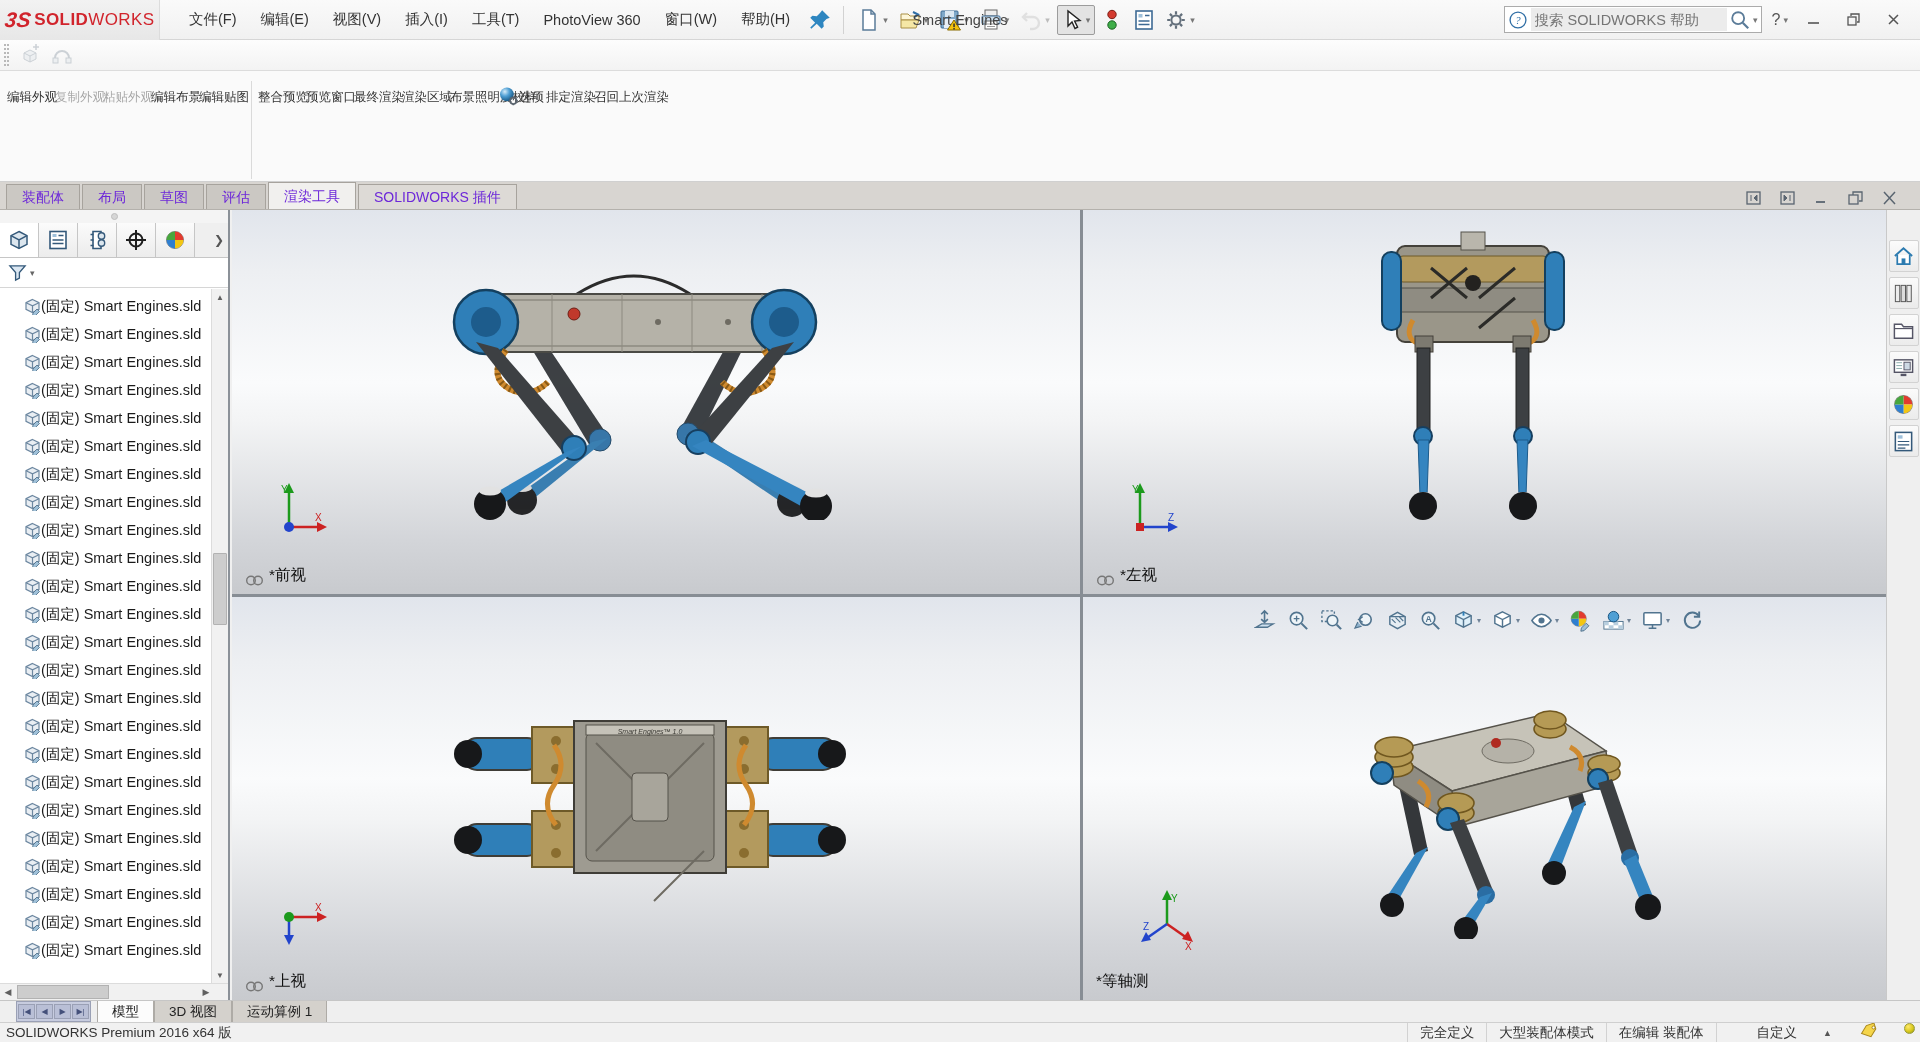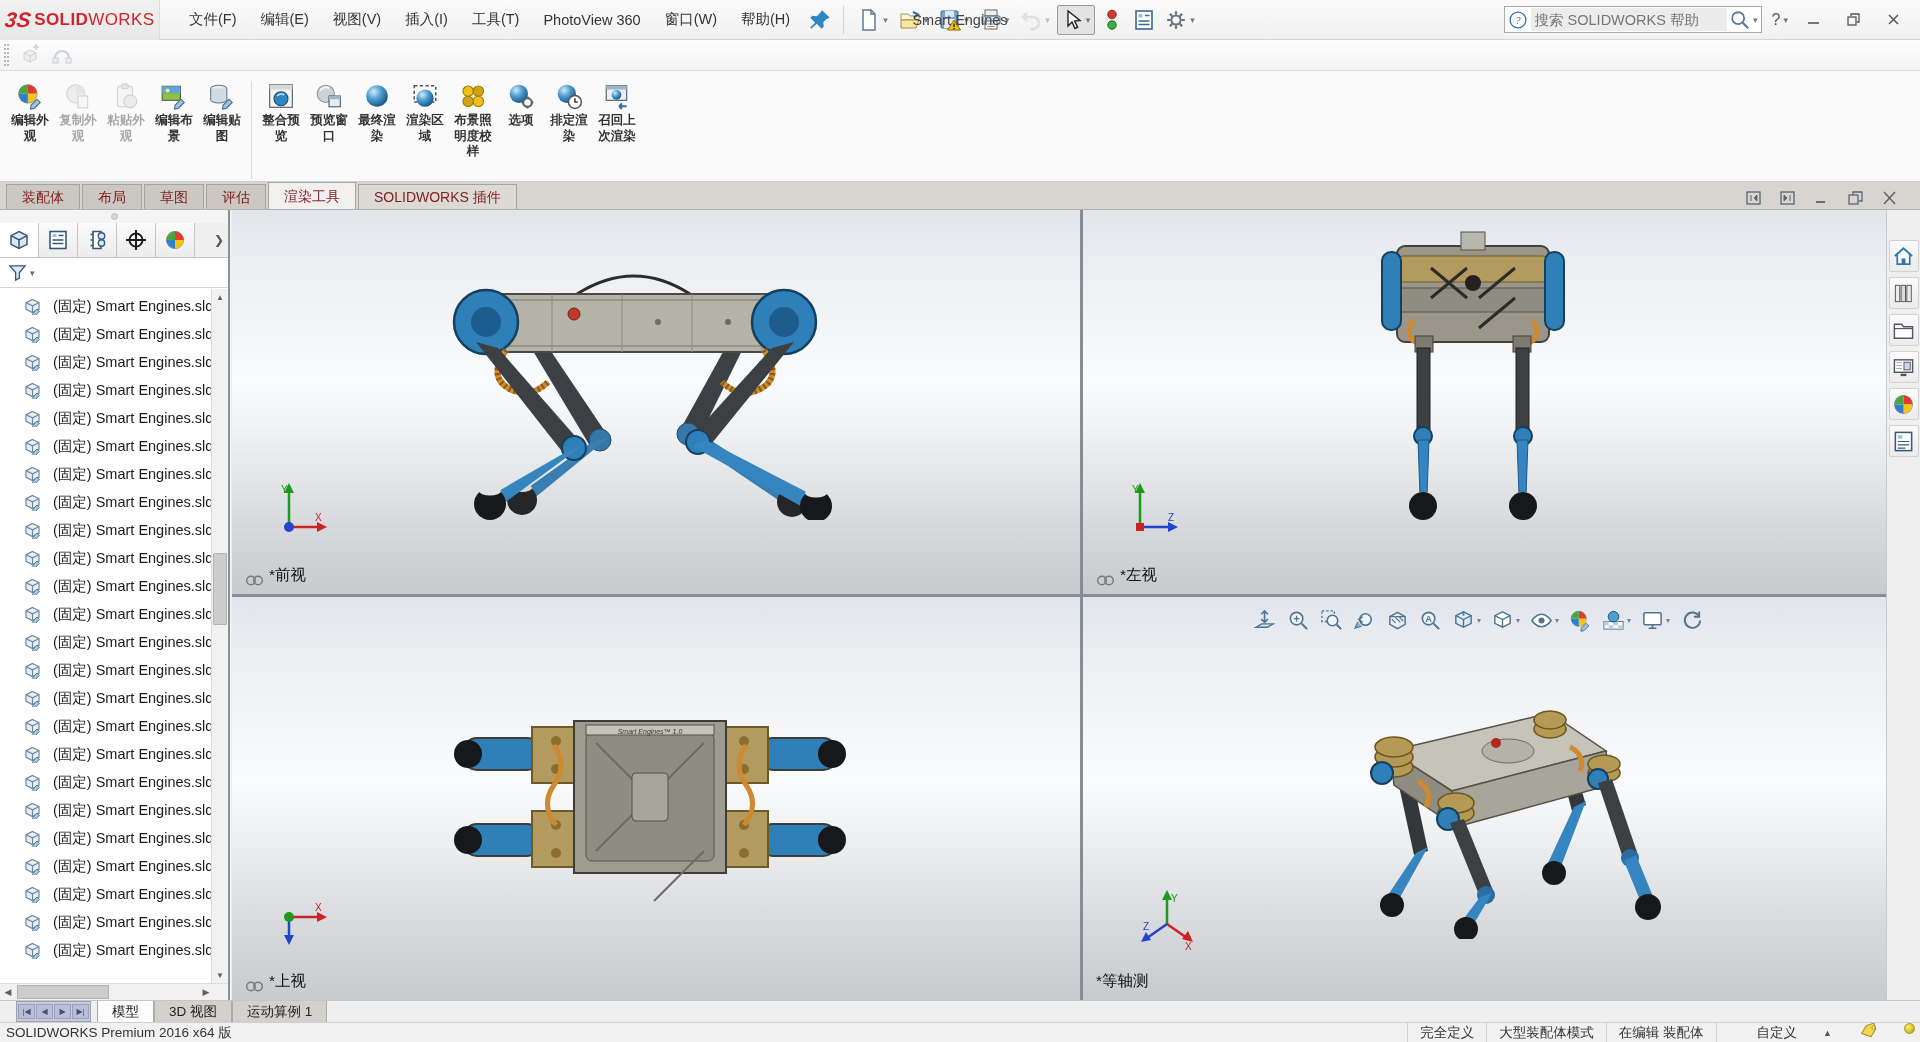--- a/index.html
+++ b/index.html
@@ -36,29 +36,29 @@
   .win-btn svg{width:13px;height:13px;}
 
   
   .subtoolbar{position:absolute;left:0;top:40px;width:1920px;height:31px;background:linear-gradient(#fdfdfd,#f3f3f3);border-bottom:1px solid #dcdcdc;display:flex;align-items:center;}
   .grip{width:5px;height:22px;margin-left:4px;border-left:2px dotted #b9b9b9;border-right:2px dotted #b9b9b9;}
   .ghost-icons{display:flex;gap:10px;margin-left:10px;opacity:.4;}
   .ghost-icons span{width:22px;height:22px;display:inline-block;}
 
   
   .commandbar{position:absolute;left:0;top:71px;width:1920px;height:111px;background:#fafafa;border-bottom:1px solid #d0d0d0;display:flex;align-items:flex-start;padding:8px 0 0 6px;}
-  .cmd-btn{width:48px;display:flex;flex-direction:column;align-items:center;padding-top:2px;border:1px solid transparent;border-radius:2px;font-weight:bold;}
+  .cmd-btn{width:48px;display:flex;flex-direction:row;align-items:center;padding-top:2px;border:1px solid transparent;border-radius:2px;}
   .cmd-btn .cicon{width:28px;height:28px;margin-bottom:3px;}
   .cmd-btn .cline{font-size:12.5px;line-height:15.5px;color:#333;white-space:nowrap;}
   .cmd-btn.disabled{opacity:.42;filter:grayscale(1);pointer-events:none;}
   .cmd-sep{width:1px;align-self:stretch;background:#dadada;margin:2px 5px;}
 
   
   .ribbonrow{position:absolute;left:0;top:182px;width:1920px;height:28px;background:#d8d5d1;border-bottom:1px solid #b4b1ac;display:flex;align-items:flex-end;}
-  .rtab{padding:0 15px;height:25px;line-height:25px;font-size:14px;color:#7f1d1d;background:#cbc8c3;border:1px solid #a7a39d;border-bottom:none;margin-right:2px;}
+  .rtab{padding:0 15px;height:25px;line-height:25px;font-size:14px;color:#6d28d9;background:#cbc8c3;border:1px solid #a7a39d;border-bottom:none;margin-right:2px;}
   .rtab:first-child{margin-left:6px;}
   .rtab.active{background:#f1f0ee;height:27px;line-height:27px;}
   .rtab.addins{background:#dddad6;}
   .vp-controls{margin-left:auto;display:flex;align-items:center;gap:17px;padding:0 22px 4px 0;}
   .vp-controls span{width:17px;height:15px;display:flex;align-items:center;justify-content:center;color:#5a6570;}
   .vp-controls svg{width:15px;height:14px;}
 
   
   .main{position:absolute;left:0;top:210px;width:1920px;height:790px;}
 
@@ -68,21 +68,21 @@
   .panel-grip i{width:7px;height:7px;border-radius:50%;background:#d6d6d6;border:1px solid #bdbdbd;}
   .panel-tabs{height:35px;display:flex;align-items:stretch;background:#efefef;border-bottom:1px solid #c6c6c6;}
   .ptab{width:39px;display:flex;align-items:center;justify-content:center;border-right:1px solid #c6c6c6;background:linear-gradient(#fbfbfb,#ececec);}
   .ptab.active{background:#fff;}
   .ptab svg{width:22px;height:22px;}
   .ptab-more{margin-left:auto;width:18px;display:flex;align-items:center;justify-content:center;color:#555;font-size:12px;}
   .filter-row{height:30px;border-bottom:1px solid #d6d6d6;display:flex;align-items:center;padding-left:8px;gap:3px;background:#fff;}
   .filter-row svg{width:19px;height:19px;}
   .filter-row .caret{font-size:9px;color:#666;}
   .tree{position:absolute;left:0;top:79px;right:17px;bottom:17px;overflow:hidden;padding-top:3px;background:#fff;}
-  .tree-row{height:28px;display:flex;align-items:center;padding-left:24px;gap:12px;white-space:nowrap;}
+  .tree-row{height:28px;display:flex;align-items:center;padding-left:24px;gap:0;white-space:nowrap;}
   .tree-row svg{width:17px;height:17px;flex:0 0 auto;}
   .tree-row span{font-size:14.5px;color:#1b1b1b;}
   .vscroll{position:absolute;top:79px;right:0;bottom:17px;width:17px;background:#f1f1f1;border-left:1px solid #dcdcdc;}
   .vscroll .arr{position:absolute;left:0;width:16px;height:16px;font-size:8px;color:#606060;display:flex;align-items:center;justify-content:center;}
   .vscroll .arr.up{top:0;} .vscroll .arr.dn{bottom:0;}
   .vscroll .thumb{position:absolute;left:1px;width:14px;top:38%;height:72px;background:#cdcdcd;border:1px solid #b2b2b2;border-radius:1px;}
   .hscroll{position:absolute;left:0;right:0;bottom:0;height:17px;background:#f1f1f1;border-top:1px solid #dcdcdc;}
   .hscroll .arr{position:absolute;top:0;width:16px;height:16px;font-size:9px;color:#606060;display:flex;align-items:center;justify-content:center;}
   .hscroll .arr.l{left:0;} .hscroll .arr.r{right:14px;}
   .hscroll .thumb{position:absolute;left:17px;top:1px;height:14px;width:92px;background:#cdcdcd;border:1px solid #b2b2b2;}

